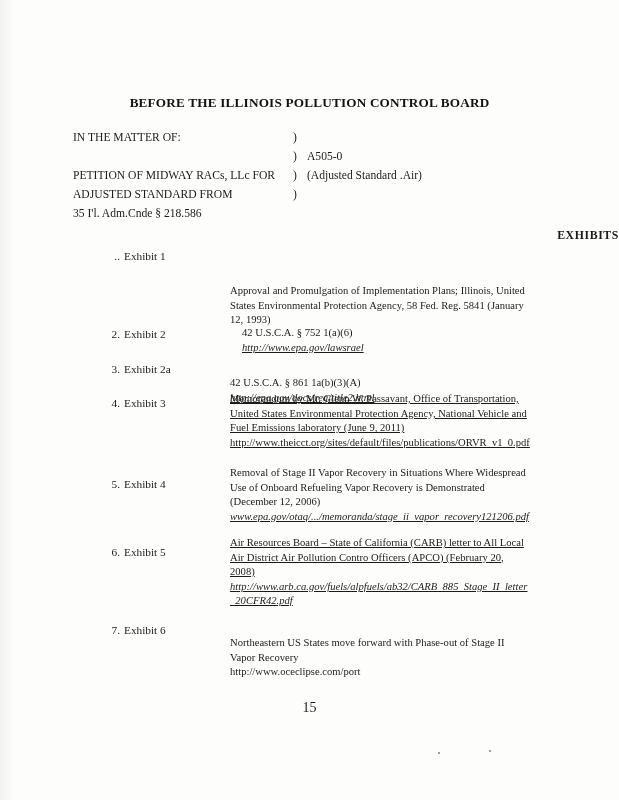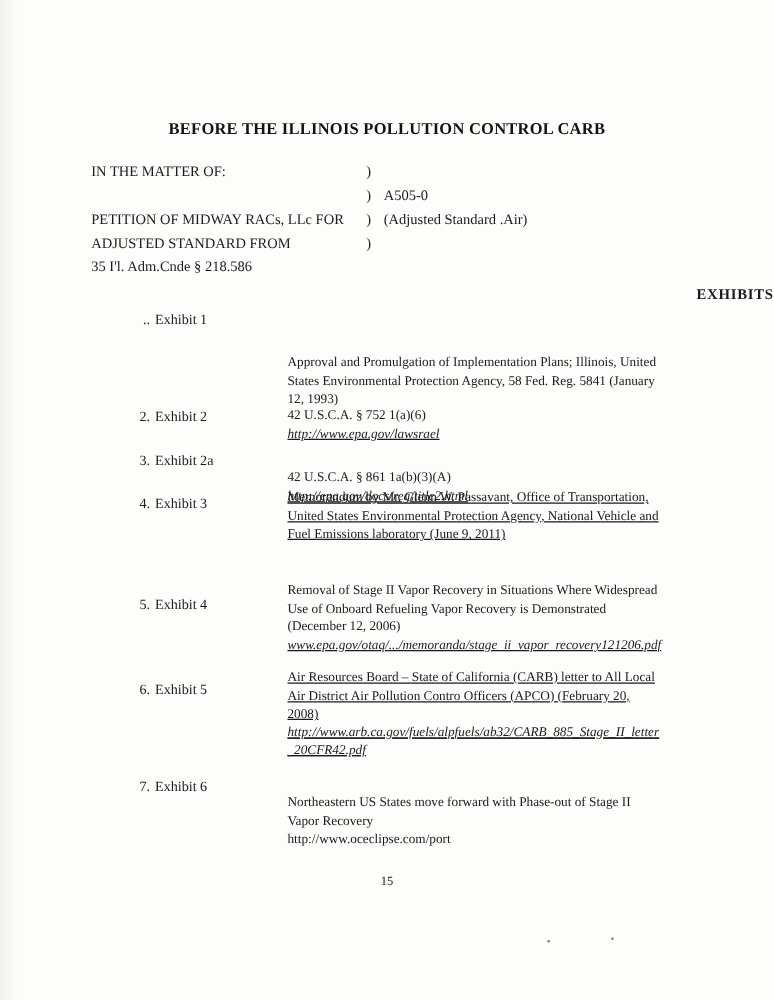--- a/index.html
+++ b/index.html
@@ -103,21 +103,21 @@
   }
   .ex-body p {
     margin: 0;
   }
   .page-number {
     position: absolute;
     top: 700px;
     left: 0;
     right: 0;
     text-align: center;
-    font-size: 10px;
+    font-size: 14px;
   }
   .speck {
     position: absolute;
     background: #7b7b7b;
     border-radius: 50%;
   }
   .speck-a { left: 438px; top: 752px; width: 2px; height: 2px; }
   .speck-b { left: 489px; top: 750px; width: 2px; height: 2px; }
   .edge-shade {
     position: absolute;
@@ -127,21 +127,21 @@
     pointer-events: none;
   }
 </style>
 </head>
 <body>
 
 <div class="page">
 
   <div class="edge-shade"></div>
 
-  <div class="doc-title">BEFORE THE ILLINOIS POLLUTION CONTROL CARB</div>
+  <div class="doc-title">BEFORE THE ILLINOIS POLLUTION CONTROL BOARD</div>
 
   <div class="caption">
     <div class="caption-row">
       <div class="caption-left">IN THE MATTER OF:</div>
       <div class="caption-paren">)</div>
       <div class="caption-right"></div>
     </div>
     <div class="caption-row">
       <div class="caption-left"></div>
       <div class="caption-paren">)</div>
@@ -172,40 +172,41 @@
       <div class="ex-num">..</div>
       <div class="ex-label">Exhibit  1</div>
       <div class="ex-body" style="top:18px;margin-top:16px;">
         <p>Approval and Promulgation of Implementation Plans; Illinois, United States Environmental Protection Agency, 58 Fed. Reg. 5841 (January 12, 1993)</p>
       </div>
     </div>
 
     <div class="exhibit" style="top:78px;">
       <div class="ex-num">2.</div>
       <div class="ex-label">Exhibit  2</div>
-      <div class="ex-body" style="top:-2px;">
+      <div class="ex-body" style="top:-2px;margin-left:12px;">
         <p>42 U.S.C.A. § 752 1(a)(6)</p>
         <p class="link">http://www.epa.gov/lawsrael</p>
       </div>
     </div>
 
     <div class="exhibit" style="top:113px;">
       <div class="ex-num">3.</div>
       <div class="ex-label">Exhibit  2a</div>
       <div class="ex-body" style="top:13px;">
         <p>42 U.S.C.A. § 861 1a(b)(3)(A)</p>
         <p class="link">http://epa.gov/docs/reg/title2.html</p>
       </div>
     </div>
 
     <div class="exhibit" style="top:147px;">
       <div class="ex-num">4.</div>
       <div class="ex-label">Exhibit  3</div>
       <div class="ex-body" style="top:-5px;text-decoration:underline;">
         <p>Memorandum by Mr. Glenn W. Passavant, Office of Transportation, United States Environmental Protection Agency, National Vehicle and Fuel Emissions laboratory (June 9, 2011)</p>
+        <p class="plainlink">http://www.theicct.org/sites/default/files/publications/ORVR_v1_0.pdf</p>
       </div>
     </div>
 
     <div class="exhibit" style="top:228px;">
       <div class="ex-num">5.</div>
       <div class="ex-label">Exhibit  4</div>
       <div class="ex-body" style="top:-12px;">
         <p>Removal of Stage II Vapor Recovery in Situations Where Widespread Use of Onboard Refueling Vapor Recovery is Demonstrated (December 12, 2006)</p>
         <p class="link">www.epa.gov/otaq/.../memoranda/stage_ii_vapor_recovery121206.pdf</p>
       </div>

